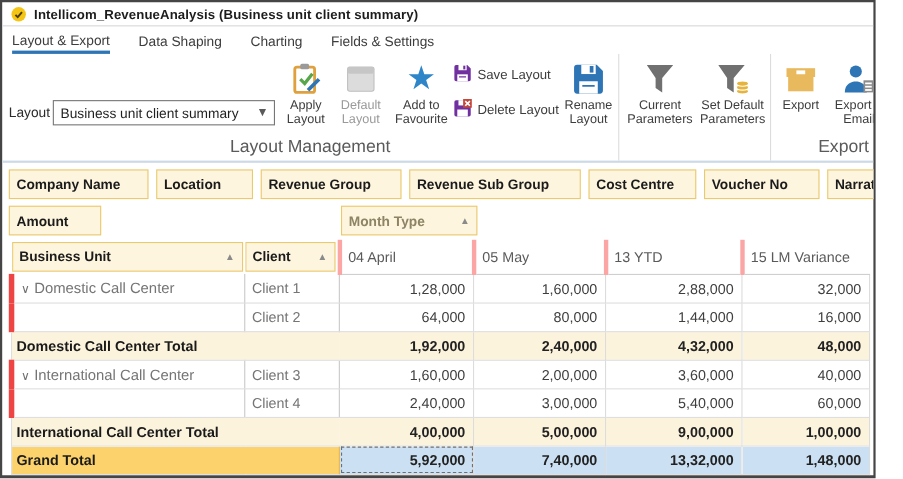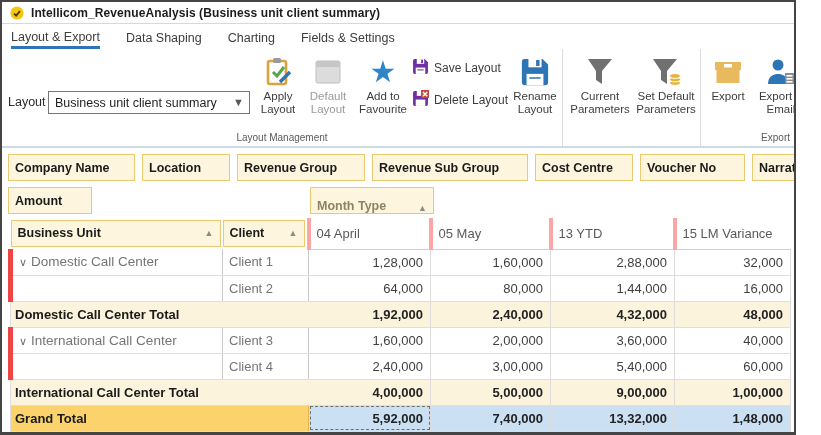--- a/index.html
+++ b/index.html
@@ -15,38 +15,38 @@
   .tabbar { height:25px; display:flex; align-items:flex-end; gap:26px; padding-left:9px; }
   .tab { font-size:12.5px; color:#3d3d3d; padding-bottom:4px; cursor:default; }
   .tab.active { border-bottom:3px solid #2E75B6; padding-bottom:2px; font-weight:400; }
 
   
   .ribbon { position:relative; height:99px; border-bottom:2px solid #ccd9e6; }
   .rgroup { position:absolute; top:0; bottom:0; }
   .rgroup.g1 { left:0; width:560px; }
   .rgroup.g2 { left:560px; width:138px; border-left:1px solid #dcdcdc; }
   .rgroup.g3 { left:698px; right:0; border-left:1px solid #dcdcdc; }
-  .glabel { position:absolute; bottom:3px; left:0; right:0; text-align:center; font-size:10px; color:#5a5a5a; }
+  .glabel { position:absolute; bottom:3px; left:0; right:0; text-align:center; font-size:16px; color:#5a5a5a; }
   .glabel.right { left:auto; right:4px; text-align:right; }
   .layout-lbl { position:absolute; left:6px; top:46px; font-size:12.5px; color:#2b2b2b; }
   .layout-select { position:absolute; left:46px; top:42px; width:202px; height:23px; border:1px solid #767676; background:#fff; display:flex; align-items:center; padding:0 20px 0 6px; font-size:12.5px; color:#1f1f1f; white-space:nowrap; overflow:hidden; }
   .layout-select .caret { position:absolute; right:5px; top:4px; font-size:11px; color:#5a5a5a; }
   .rbtn { position:absolute; display:flex; flex-direction:column; align-items:center; cursor:default; }
   .rbtn .ric { height:36px; display:flex; align-items:center; justify-content:center; }
   .rbtn .rlabel { width:100%; text-align:center; font-size:11.5px; line-height:13px; color:#3d3d3d; }
   .rbtn .rlabel.dis { color:#9a9a9a; }
   .rbtn-sm { position:absolute; display:flex; align-items:center; gap:5px; font-size:12px; color:#3d3d3d; white-space:nowrap; }
   .star { font-size:30px; line-height:30px; color:#2E86C9; }
 
   
   .chiprow { position:absolute; left:6px; display:flex; gap:7px; }
   .chiprow.r1 { top:152px; }
   .chip { height:27px; background:#FDF5DE; border:1px solid #EAC96F; display:flex; align-items:center; justify-content:space-between; padding:0 6px; font-size:12.5px; font-weight:700; color:#1b1b1b; white-space:nowrap; overflow:hidden; flex:none; }
   .chip .tri { font-size:9px; color:#8a8a8a; font-weight:400; margin-left:6px; }
-  .chip.muted { color:#8D8465;align-items:flex-end; }
+  .chip.muted { color:#8D8465; }
   .amount-chip { position:absolute; left:6px; top:185px; width:84px; }
   .monthtype-chip { position:absolute; left:308px; top:185px; width:124px; }
 
   
   .pivot { position:absolute; left:6px; top:216px; border-collapse:collapse; table-layout:fixed; width:780px; font-size:13px; }
   .pivot td, .pivot th { overflow:hidden; white-space:nowrap; }
   .pivot th { height:31px; font-weight:400; text-align:left; vertical-align:middle; padding:0; }
   .pivot th.hchip { padding:1px 2px 2px 0; }
   .pivot th .chip { height:27px; }
   .pivot th.mcol { color:#5a5a5a; padding-left:6px; border-left:4px solid #fca5a5; border-bottom:1px solid #cfcfcf; background:#fff; }

